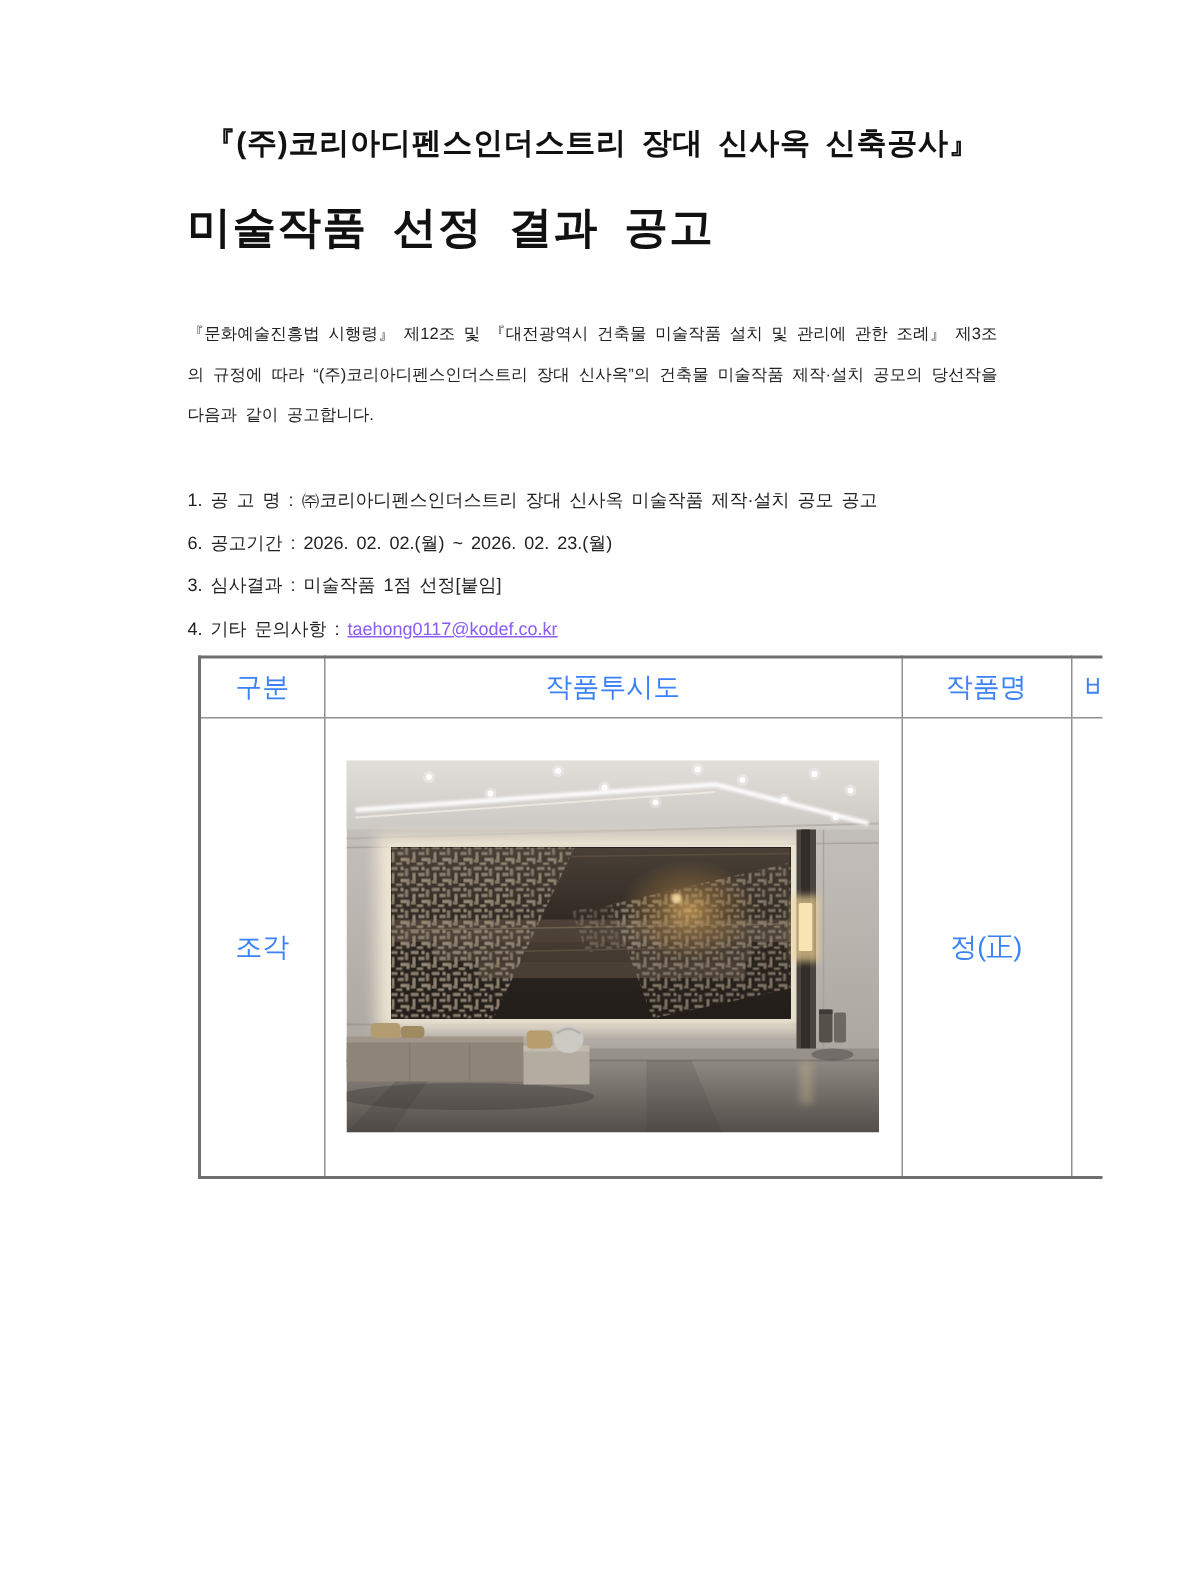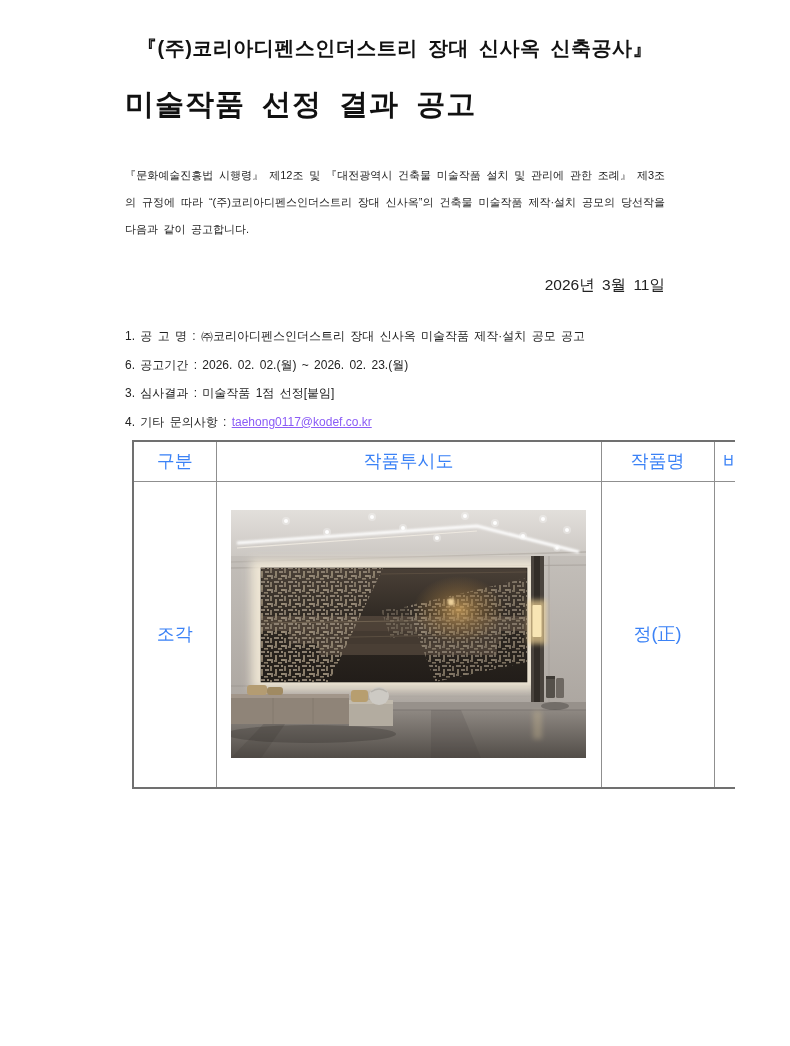--- a/index.html
+++ b/index.html
@@ -5,21 +5,21 @@
   * { margin: 0; padding: 0; box-sizing: border-box; }
   html, body { background: #ffffff; }
   body { font-family: "Liberation Sans", "DejaVu Sans", sans-serif; color: #1f1f1f; }
   .page {
     position: relative;
     width: 680px;
     height: 1046px;
     margin: 0 auto;
     background: #ffffff;
     overflow: hidden;
-    padding: 36px 70px 0 70px;
+    padding: 84px 70px 0 70px;
   }
   .doc-title {
     text-align: center;
     font-size: 20px;
     font-weight: 700;
     letter-spacing: 0.5px;
     word-spacing: 4px;
     line-height: 24px;
     color: #111;
   }
@@ -101,21 +101,20 @@
 <body>
 
 <div class="page">
 
   <div class="doc-title">『(주)코리아디펜스인더스트리 장대 신사옥 신축공사』</div>
   <div class="doc-subtitle">미술작품 선정 결과 공고</div>
 
   <p class="intro">『문화예술진흥법 시행령』 제12조 및 『대전광역시 건축물 미술작품 설치 및 관리에 관한 조례』 제3조의 규정에 따라 “(주)코리아디펜스인더스트리 장대 신사옥”의 건축물 미술작품 제작·설치 공모의 당선작을 다음과 같이 공고합니다.</p>
 
   <div class="signature">
-    <div>2026년 3월 11일</div>
   </div>
 
   <div class="notice-list">
     <div class="notice-item">1. 공 고 명 : ㈜코리아디펜스인더스트리 장대 신사옥 미술작품 제작·설치 공모 공고</div>
     <div class="notice-item">6. 공고기간 : 2026. 02. 02.(월) ~ 2026. 02. 23.(월)</div>
     <div class="notice-item">3. 심사결과 : 미술작품 1점 선정[붙임]</div>
     <div class="notice-item"><span>4. 기타 문의사항 : </span><a class="email-link">taehong0117@kodef.co.kr</a></div>
   </div>
 
 

